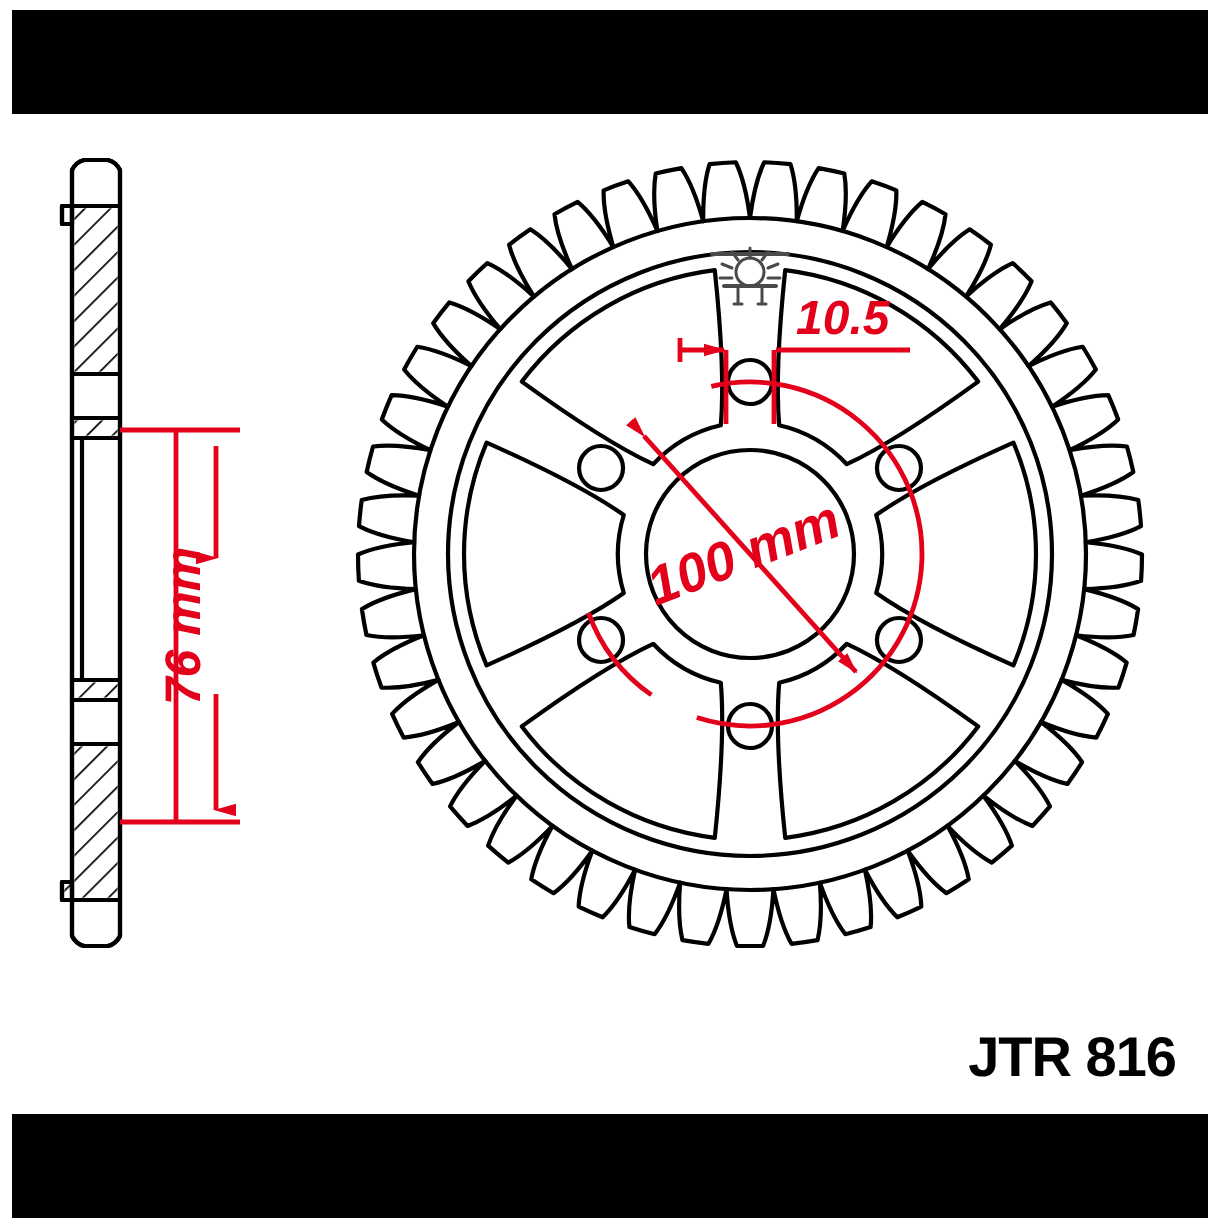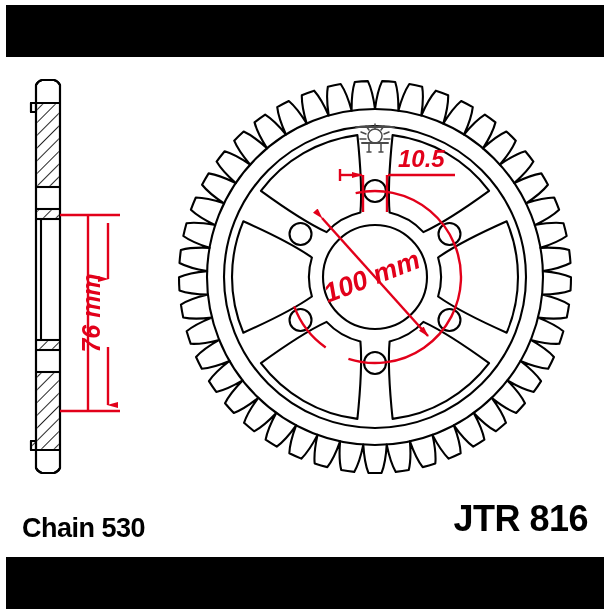--- a/index.html
+++ b/index.html
@@ -45,22 +45,22 @@
     white-space: nowrap;
     letter-spacing: -0.5px;
   }
   #chain-label {
     left: 22px;
     top: 513px;
     font-size: 27px;
   }
   #part-label {
     right: 22px;
-    top: 498px;
-    font-size: 36px;
+    top: 513px;
+    font-size: 28px;
   }
 </style>
 </head>
 <body>
 
 <div id="page">
 
   <div class="bar" id="bar-top"></div>
 
   <div id="drawing">
@@ -213,16 +213,15 @@
         <line x1="390" y1="82" x2="384" y2="82"></line>
         <path d="M362,86 L388,86" stroke-width="2"></path>
         <path d="M369,86 L369,95 M381,86 L381,95 M367,95 L371,95 M379,95 L383,95"></path>
       </g>
 
     </svg>
   </div>
 
   <div class="bar" id="bar-bot"></div>
 
-  <div class="label" id="chain-label">Chain 530</div>
   <div class="label" id="part-label">JTR 816</div>
 
 </div>
 
 </body></html>

